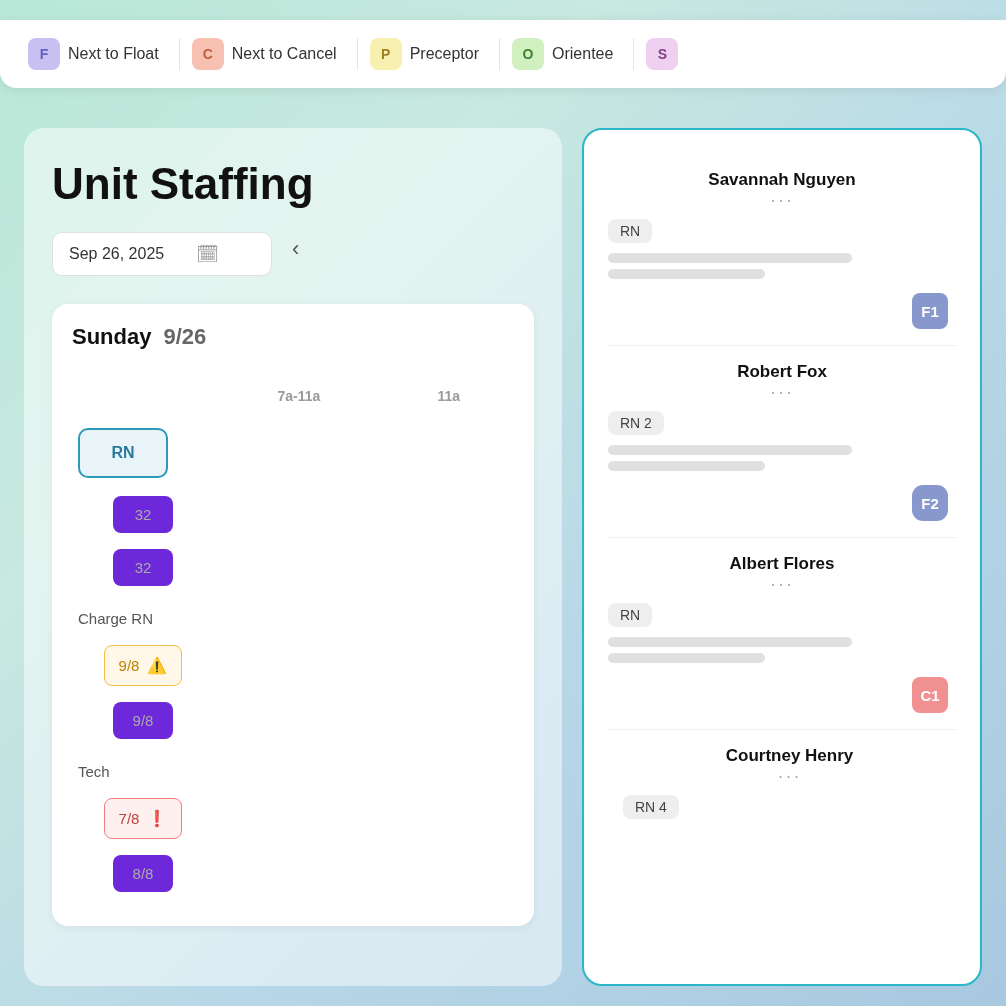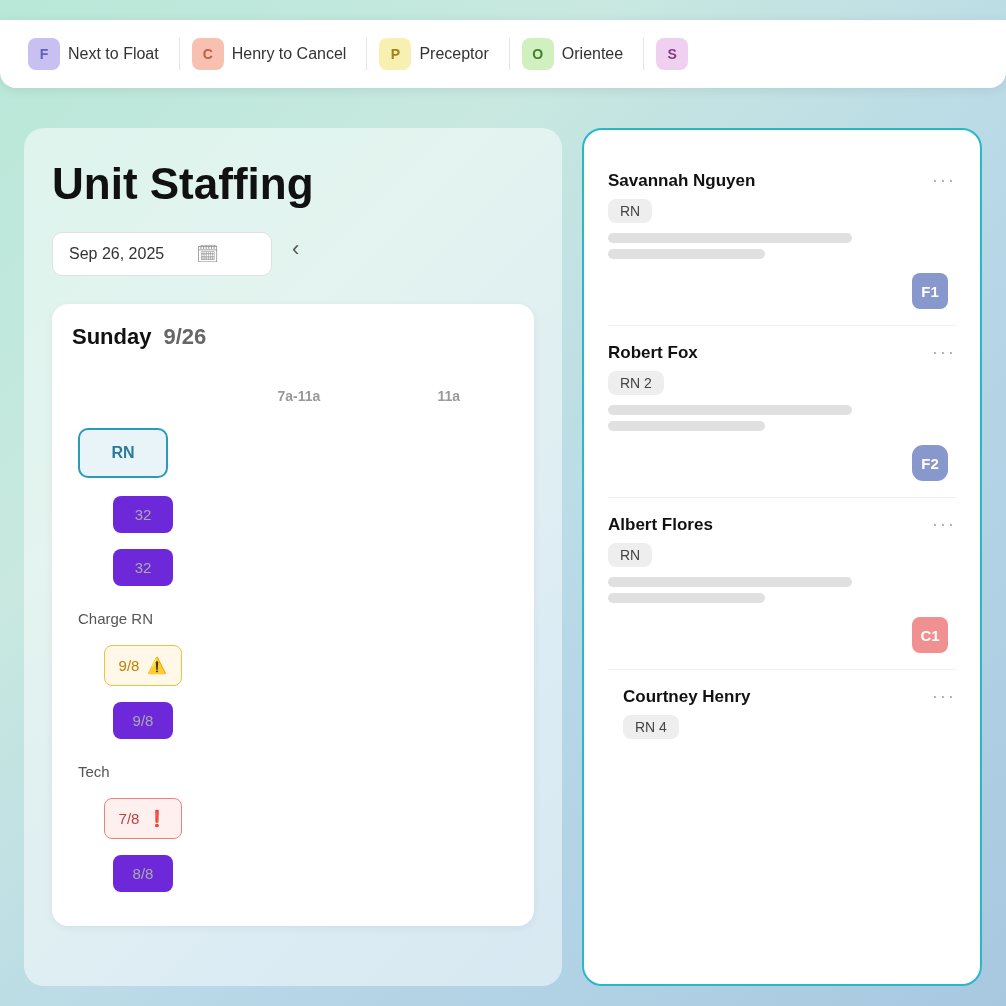--- a/index.html
+++ b/index.html
@@ -260,22 +260,23 @@
     }
 
     .staff-item:last-child {
       border-bottom: none;
       margin-left: 15px;
     }
 
     .staff-header {
       display: flex;
       align-items: center;
-      justify-content: space-between;
+      justify-content: center;
       margin-bottom: 8px;
+      flex-direction: column;
     }
 
     .staff-name {
       font-size: 17px;
       font-weight: 600;
       color: #111;
     }
 
     .more-icon {
       color: #aaa;
@@ -340,21 +341,21 @@
         <span>F</span>
       </div>
       <span class="legend-label">Next to Float</span>
     </div>
     <div class="legend-separator"></div>
 
     <div class="legend-item">
       <div class="legend-badge" style="background:#f8c0b0; color:#c06040;">
         <span>C</span>
       </div>
-      <span class="legend-label">Henry to Cancel</span>
+      <span class="legend-label">Next to Cancel</span>
     </div>
     <div class="legend-separator"></div>
 
     <div class="legend-item">
       <div class="legend-badge" style="background:#f8f0b0; color:#a08020;">
         <span>P</span>
       </div>
       <span class="legend-label">Preceptor</span>
     </div>
     <div class="legend-separator"></div>

